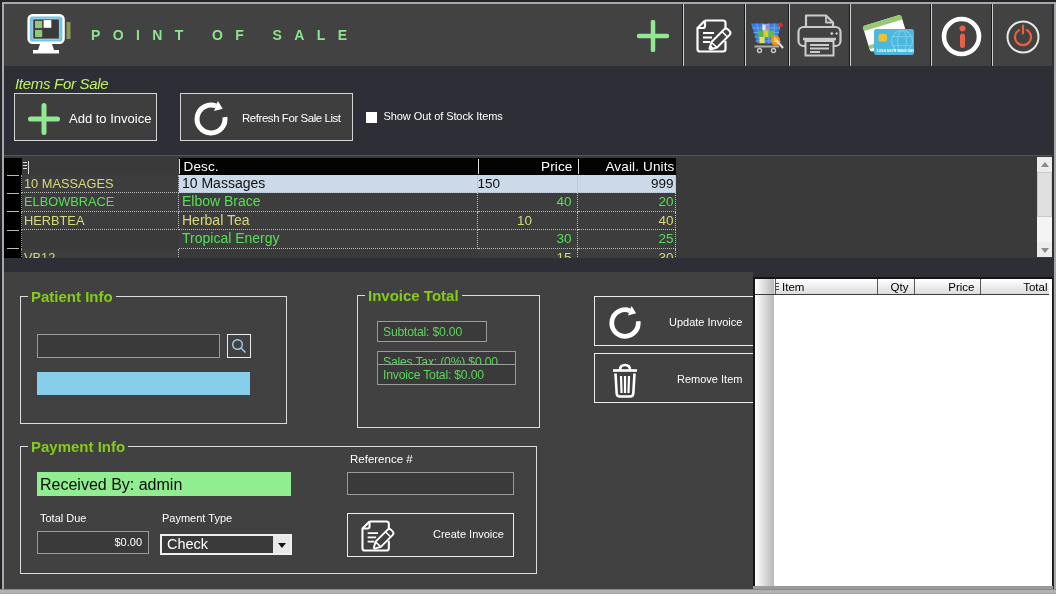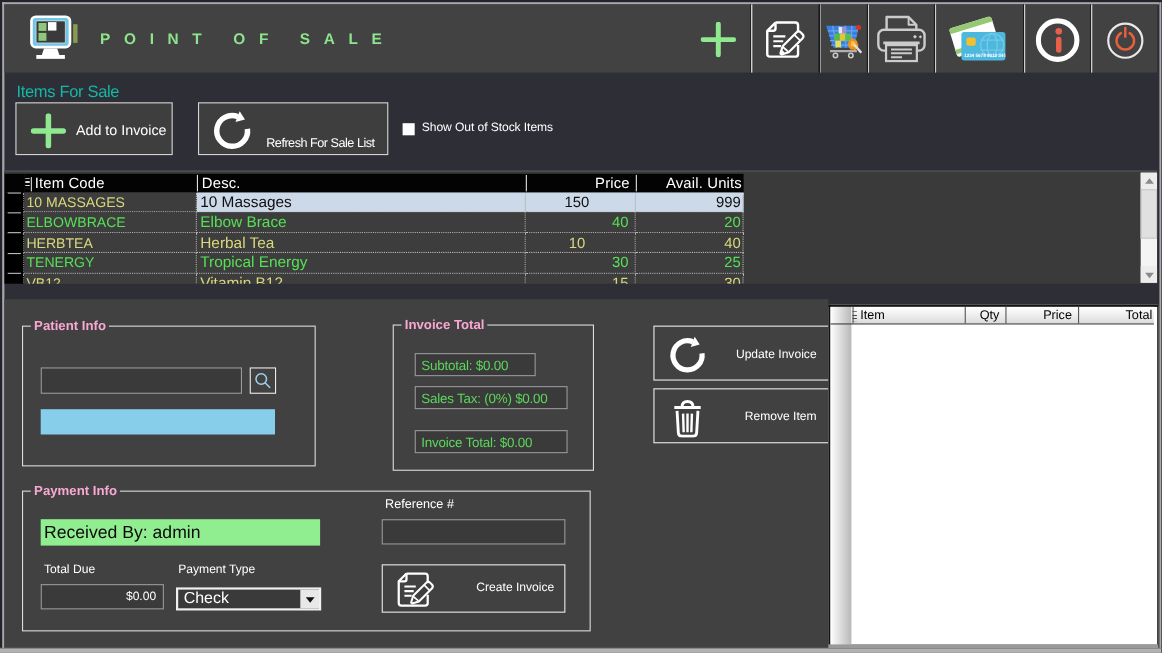--- a/index.html
+++ b/index.html
@@ -13,21 +13,21 @@
   #chromeR { left:1053.5px; top:2px; width:2.5px; height:587px; background:#a8a8a8; }
   #chromeT { left:2px; top:2px; width:1052px; height:2px; background:#a8a8a8; }
   #chromeB { left:0; top:589px; width:1056px; height:5px; background:#b2b2b2; border-top:1px solid #8a8a8a; border-bottom:1px solid #9e9e9e; }
 
   
   #header { left:4px; top:4px; width:1048px; height:62px; background:#424242; }
   .hsep { top:4px; width:2px; height:62px; background:linear-gradient(90deg,#191920 50%,#cfcfcf 50%); }
   #posTitle { left:91px; top:26.5px; color:#8de48d; font-size:14px; font-weight:600; letter-spacing:12.4px; }
 
   
-  #ifsLabel { left:15px; top:75px; color:#14b8a6; font-size:15px; letter-spacing:-0.3px; }
+  #ifsLabel { left:15px; top:75px; color:#bef264; font-size:15px; letter-spacing:-0.3px;font-style:italic; }
   .btn { background:#3e3e3e; border:1px solid #d4d4d4; color:#fff; position:absolute; white-space:nowrap; }
   #addBtn { left:14px; top:93px; width:143px; height:48px; }
   #refreshBtn { left:180px; top:93px; width:173px; height:48px; }
   #chk { left:366px; top:112px; width:11px; height:11px; background:#fff; }
   #chkLabel { left:383.5px; top:110px; color:#fff; font-size:11px; letter-spacing:-0.08px; }
 
   
   #tblWrap { left:4px; top:155px; width:1048px; height:103px; background:#3a3a3a; border-top:1px solid #55555f; overflow:hidden; }
   .thead { position:absolute; top:2px; height:17px; background:#030303; color:#fff; font-size:13.5px; letter-spacing:0.15px; line-height:17px; }
   .cell { position:absolute; height:18.4px; font-size:13.5px; line-height:17px; border-right:1px dotted #bdbdbd; border-bottom:1px dotted #bdbdbd; background:#3d3d3d; overflow:hidden; white-space:nowrap; }
@@ -36,21 +36,21 @@
   .grn { color:#55e055; }
   .sel { background:#ccd9e8; color:#101010; }
   .sbArrow { position:absolute; left:0; width:15px; height:15px; background:#ececec; }
   .tri { position:absolute; width:0; height:0; border-left:4px solid transparent; border-right:4px solid transparent; left:3.5px; }
   #sbThumb { position:absolute; left:0; top:15px; width:15px; height:45px; background:#e0e0e0; border:1px solid #c8c8c8; }
 
   
   #bottomPanel { left:4px; top:272px; width:749px; height:317px; background:#414141; }
 
   .grp { position:absolute; border:1px solid #dcdcdc; }
-  .grpLabel { position:absolute; top:-8px; left:7px; background:#414141; padding:0 3px; color:#f9a8d4; font-weight:bold; font-size:12px; line-height:15px; }
+  .grpLabel { position:absolute; top:-8px; left:7px; background:#414141; padding:0 3px; color:#84cc16; font-weight:bold; font-size:15px; line-height:15px; }
 
   .inp { position:absolute; background:#3a3a3a; border:1px solid #9a9a9a; }
   .gtext { color:#5cd65c; font-size:12.2px; letter-spacing:-0.2px; }
 
   
   #invPanel { left:753px; top:277px; width:300px; height:309px; background:#fff; border:2px solid #141414; border-right:1px solid #141414; border-bottom:none; }
   #invRowHdr { position:absolute; left:0; top:0; width:19px; height:307px; background:linear-gradient(90deg,#ffffff,#b8b8b8); }
   #invHead { position:absolute; left:19px; top:0; width:274.5px; height:15px; background:linear-gradient(#ffffff,#dcdcdc); color:#000; font-size:11.5px; }
   .invSep { position:absolute; top:0; width:1px; height:15px; background:#555; }
 </style>
@@ -167,65 +167,62 @@
   <svg style="position:absolute;left:13px;top:9px" width="32" height="32" viewBox="0 0 32 32">
     <path d="M 16 2.5 L 16 29.5 M 2.5 16 L 29.5 16" stroke="#90e890" stroke-width="5" stroke-linecap="round"></path>
   </svg>
   <div style="position:absolute;left:54px;top:17px;font-size:13px">Add to Invoice</div>
 </div>
 <div class="btn" id="refreshBtn">
   <svg style="position:absolute;left:11px;top:6px" width="38" height="38" viewBox="0 0 38 38">
     <path d="M 24.2 6.0 A 14 14 0 1 0 32.9 17.1" fill="none" stroke="#fff" stroke-width="5"></path>
     <path d="M 30.7 8.7 L 22.1 11.0 L 25.9 1.1 Z" fill="#fff"></path>
   </svg>
-  <div style="position:absolute;left:61px;top:31px;font-size:11.5px;letter-spacing:-0.45px">Refresh For Sale List</div>
+  <div style="position:absolute;left:61px;top:18px;font-size:11.5px;letter-spacing:-0.45px">Refresh For Sale List</div>
 </div>
 <div class="abs" id="chk"></div>
 <div class="abs" id="chkLabel">Show Out of Stock Items</div>
 
 <div class="abs" id="tblWrap">
 
   <div class="thead" style="left:0;width:17.5px"></div>
-  <div class="thead" style="left:17.5px;width:157.5px;padding-left:10px">Item Code</div>
   <div class="thead" style="left:175px;width:298.5px;padding-left:4.5px">Desc.</div>
   <div class="thead" style="left:473.5px;width:100px;text-align:right;padding-right:5px">Price</div>
   <div class="thead" style="left:573.5px;width:98.5px;text-align:right;padding-right:1.5px">Avail. Units</div>
   <div class="abs" style="left:175px;top:3px;width:1px;height:15px;background:#ddd"></div>
   <div class="abs" style="left:473.5px;top:3px;width:1px;height:15px;background:#ddd"></div>
   <div class="abs" style="left:573.5px;top:3px;width:1px;height:15px;background:#ddd"></div>
   <div class="abs" style="left:24px;top:4.5px;width:1px;height:13px;background:#ddd"></div>
   <div class="abs" style="left:18.5px;top:6px;width:4px;height:9px;background:repeating-linear-gradient(#ddd 0,#ddd 1px,transparent 1px,transparent 3px)"></div>
 
   <div class="rowhdr" style="top:19px;height:18.4px"></div>
   <div class="cell yel" style="top:19px;left:17.5px;width:157.5px;padding-left:2.5px;font-size:12.8px">10 MASSAGES</div>
   <div class="cell sel" style="top:19px;left:175px;width:298.5px;padding-left:3px;font-size:14px">10 Massages</div>
-  <div class="cell sel" style="top:19px;left:473.5px;width:100px;text-align:center;padding-right:5px">150</div>
+  <div class="cell sel" style="top:19px;left:473.5px;width:100px;text-align:left;padding-right:5px">150</div>
   <div class="cell sel" style="top:19px;left:573.5px;width:98.5px;text-align:right;padding-right:1.5px">999</div>
 
   <div class="rowhdr" style="top:37.4px;height:18.4px"></div>
   <div class="cell grn" style="top:37.4px;left:175px;width:298.5px;padding-left:3px;font-size:14px">Elbow Brace</div>
   <div class="cell grn" style="top:37.4px;left:17.5px;width:157.5px;padding-left:2.5px;font-size:12.8px">ELBOWBRACE</div>
   <div class="cell grn" style="top:37.4px;left:473.5px;width:100px;text-align:right;padding-right:5px">40</div>
   <div class="cell grn" style="top:37.4px;left:573.5px;width:98.5px;text-align:right;padding-right:1.5px">20</div>
 
   <div class="rowhdr" style="top:55.8px;height:18.4px"></div>
   <div class="cell yel" style="top:55.8px;left:17.5px;width:157.5px;padding-left:2.5px;font-size:12.8px">HERBTEA</div>
   <div class="cell yel" style="top:55.8px;left:175px;width:298.5px;padding-left:3px;font-size:14px">Herbal Tea</div>
   <div class="cell yel" style="top:55.8px;left:473.5px;width:100px;text-align:center;padding-right:5px">10</div>
   <div class="cell yel" style="top:55.8px;left:573.5px;width:98.5px;text-align:right;padding-right:1.5px">40</div>
 
   <div class="rowhdr" style="top:74.2px;height:18.4px"></div>
-  <div class="cell grn" style="top:74.2px;left:17.5px;width:157.5px;padding-left:2.5px;font-size:12.8px">TENERGY</div>
   <div class="cell grn" style="top:74.2px;left:175px;width:298.5px;padding-left:3px;font-size:14px">Tropical Energy</div>
   <div class="cell grn" style="top:74.2px;left:473.5px;width:100px;text-align:right;padding-right:5px">30</div>
   <div class="cell grn" style="top:74.2px;left:573.5px;width:98.5px;text-align:right;padding-right:1.5px">25</div>
 
   <div class="rowhdr" style="top:92.6px;height:10px"></div>
   <div class="cell yel" style="top:92.6px;left:17.5px;width:157.5px;padding-left:2.5px;height:10px;border-bottom:none;font-size:12.8px">VB12</div>
-  <div class="cell yel" style="top:92.6px;left:175px;width:298.5px;padding-left:3px;height:10px;border-bottom:none;font-size:14px">Vitamin B12</div>
   <div class="cell yel" style="top:92.6px;left:473.5px;width:100px;text-align:right;padding-right:5px;height:10px;border-bottom:none">15</div>
   <div class="cell yel" style="top:92.6px;left:573.5px;width:98.5px;text-align:right;padding-right:1.5px;height:10px;border-bottom:none">30</div>
 
   <div class="abs" style="left:3px;top:18.5px;width:12px;height:1px;background:#bbb"></div>
   <div class="abs" style="left:3px;top:36.9px;width:12px;height:1px;background:#bbb"></div>
   <div class="abs" style="left:3px;top:55.3px;width:12px;height:1px;background:#bbb"></div>
   <div class="abs" style="left:3px;top:73.7px;width:12px;height:1px;background:#bbb"></div>
   <div class="abs" style="left:3px;top:92.1px;width:12px;height:1px;background:#bbb"></div>
 
   <div class="abs" id="vsbIn" style="left:1033px;top:1px;width:15px;height:100px;background:#f4f4f4">
@@ -251,21 +248,21 @@
     <path d="M 10 10 L 14.5 14.5" stroke="#9fd2ea" stroke-width="1.4"></path>
   </svg>
 </div>
 <div class="abs" style="left:37px;top:372px;width:213px;height:23px;background:#87ceeb"></div>
 
 <div class="grp" style="left:357px;top:295px;width:183px;height:133px">
   <div class="grpLabel">Invoice Total</div>
 </div>
 <div class="inp gtext" style="left:377px;top:320.5px;width:110px;height:21px;line-height:20px;padding-left:5px">Subtotal: $0.00</div>
 <div class="inp gtext" style="left:377px;top:350.5px;width:139px;height:21px;line-height:20px;padding-left:5px">Sales Tax: (0%) $0.00</div>
-<div class="inp gtext" style="left:377px;top:391px;width:139px;height:21px;line-height:20px;padding-left:5px">Invoice Total: $0.00</div>
+<div class="inp gtext" style="left:377px;top:364px;width:139px;height:21px;line-height:20px;padding-left:5px">Invoice Total: $0.00</div>
 
 <div class="btn" style="left:594px;top:296px;width:188px;height:50px;border-color:#ececec;background:#414141">
   <svg style="position:absolute;left:12px;top:8px" width="36" height="36" viewBox="0 0 38 38">
     <path d="M 24.2 6.0 A 14 14 0 1 0 32.9 17.1" fill="none" stroke="#fff" stroke-width="5"></path>
     <path d="M 30.7 8.7 L 22.1 11.0 L 25.9 1.1 Z" fill="#fff"></path>
   </svg>
   <div style="position:absolute;left:74px;top:19px;font-size:11px">Update Invoice</div>
 </div>
 <div class="btn" style="left:594px;top:353px;width:160px;height:50px;border-color:#ececec;background:#414141">
   <svg style="position:absolute;left:16px;top:9px" width="28" height="35" viewBox="0 0 28 35">

